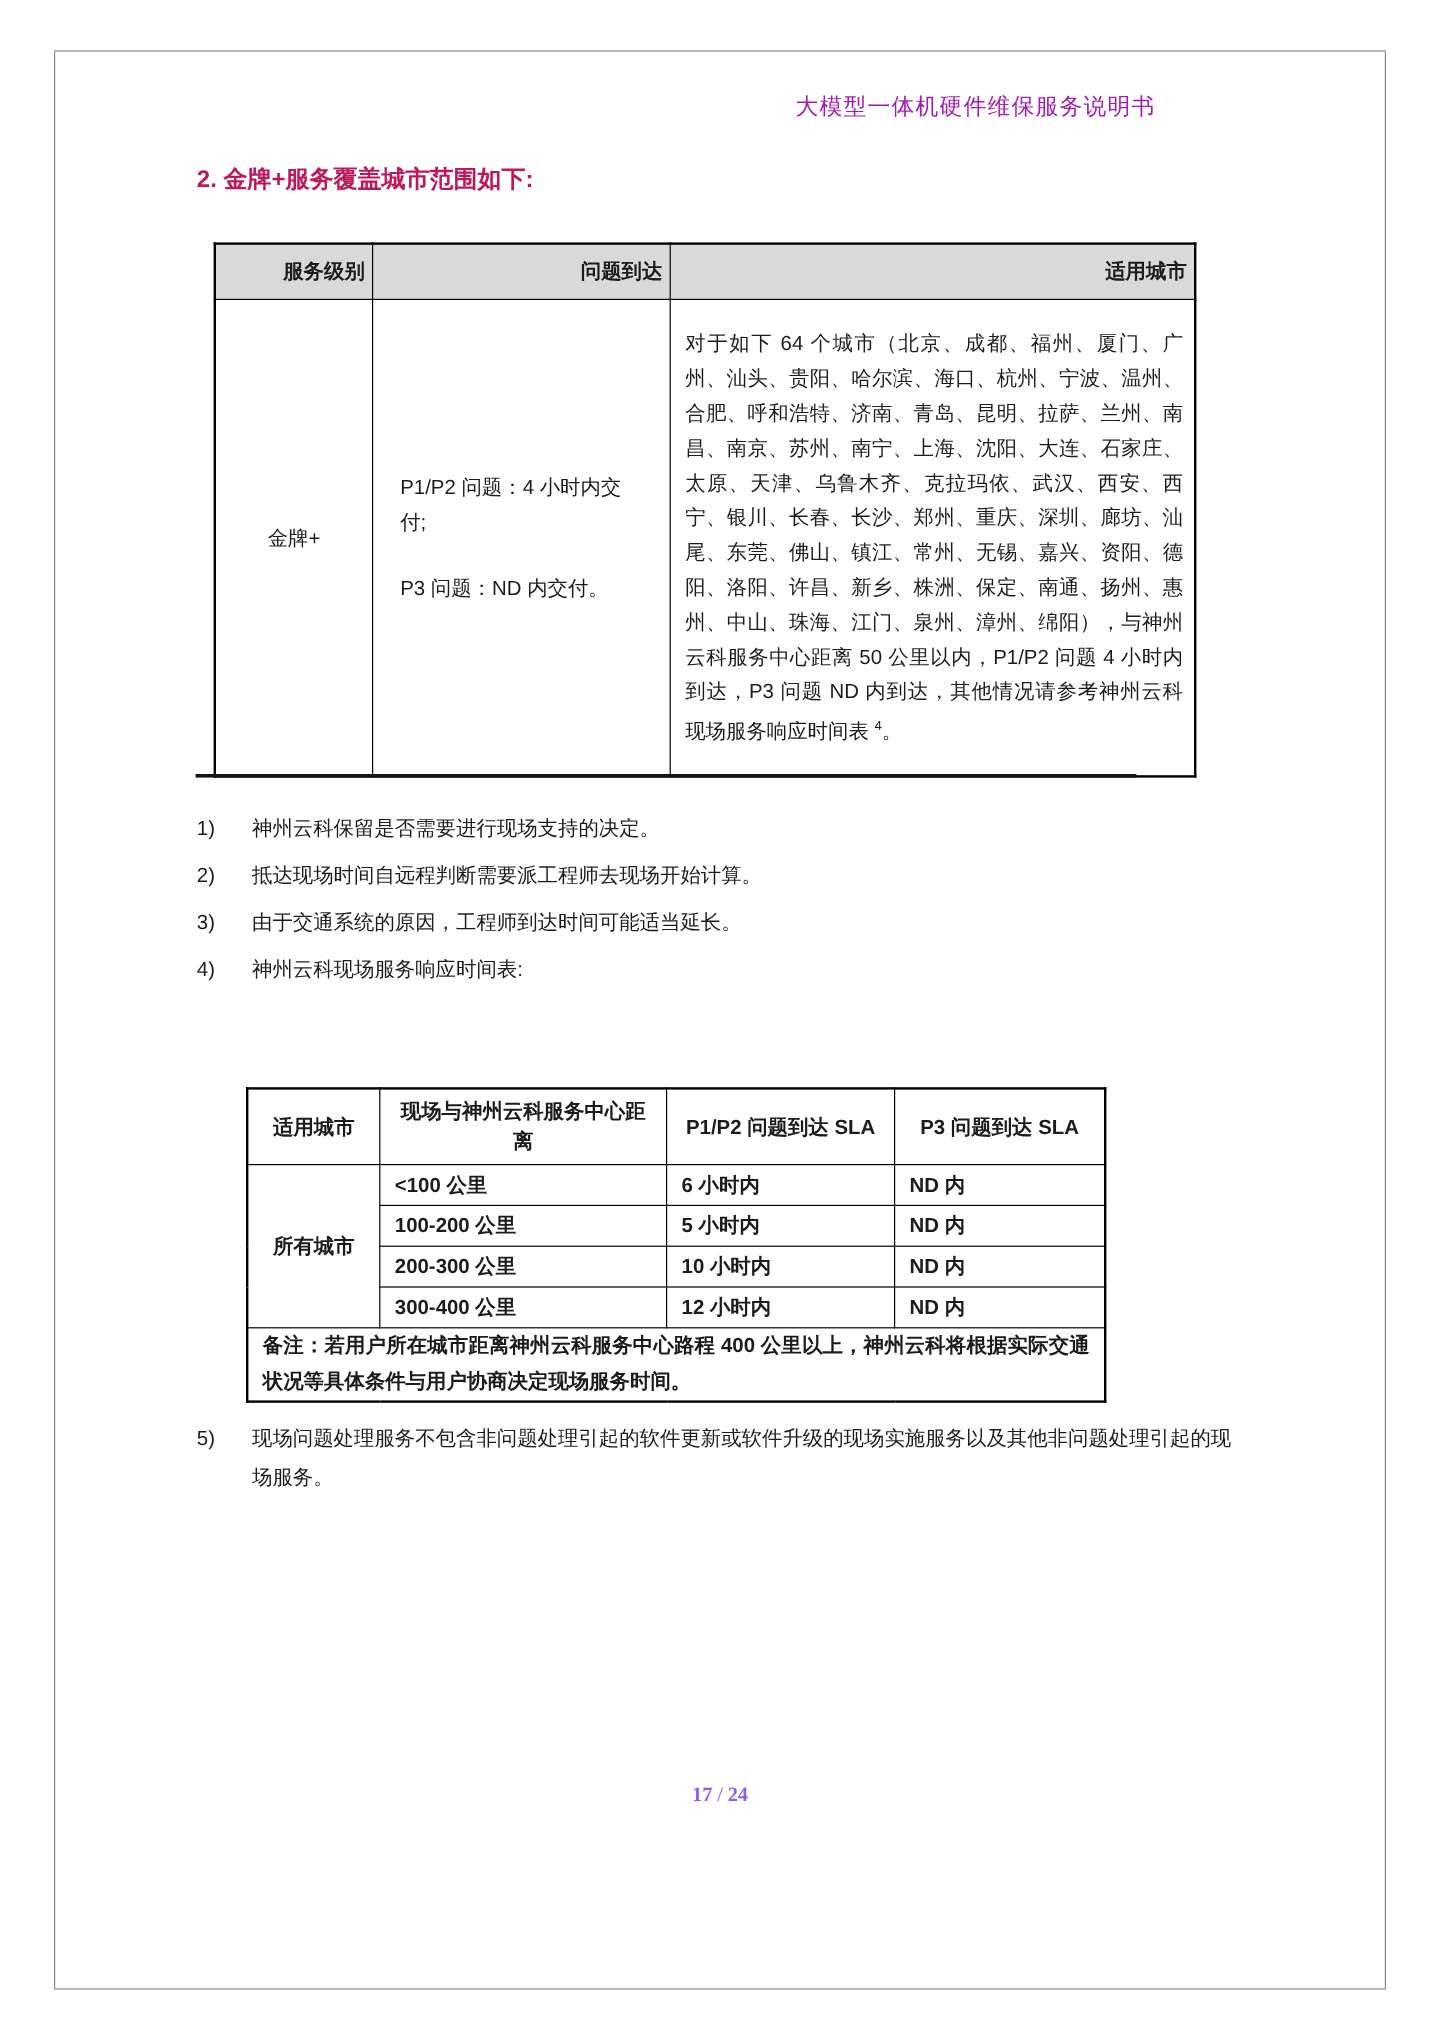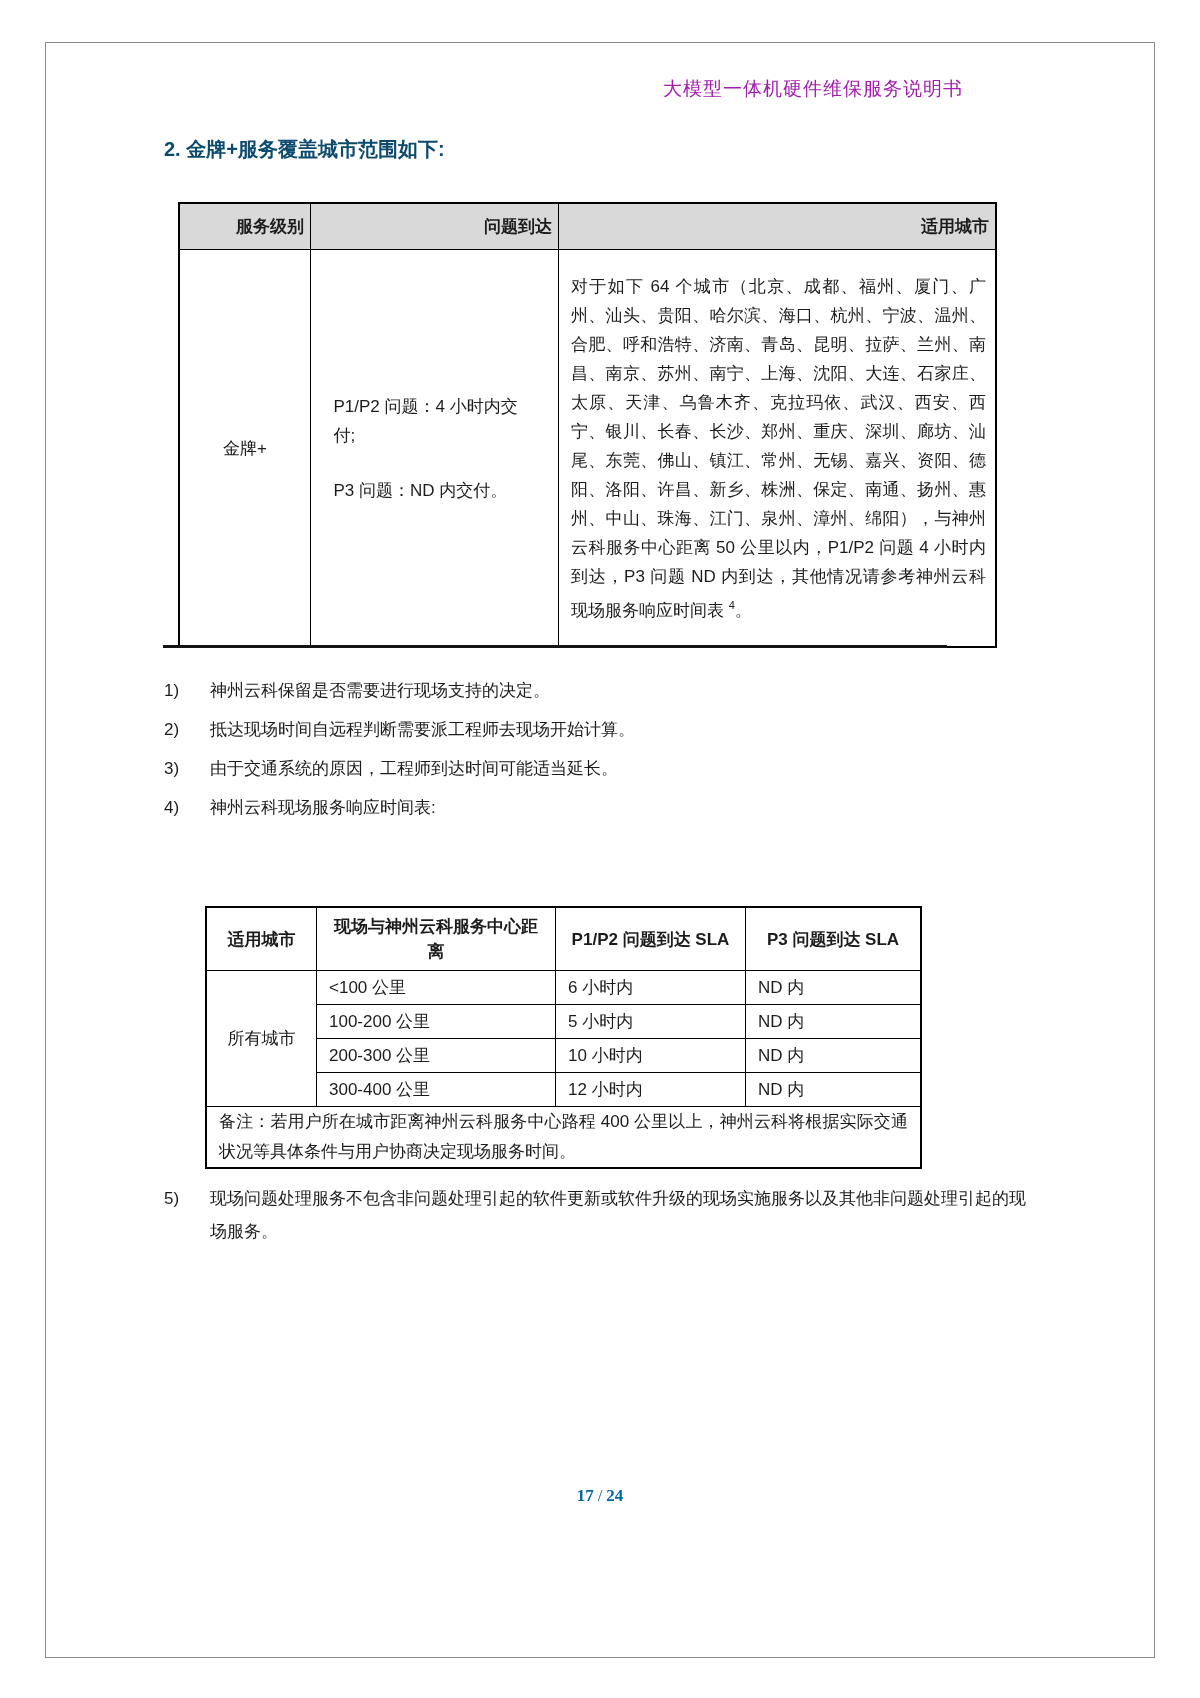--- a/index.html
+++ b/index.html
@@ -12,21 +12,21 @@
     position:absolute; top:42px; left:45px; right:45px; bottom:40px;
     border:1px solid #8a8a8a; pointer-events:none;
   }
   .header-title {
     position:absolute; top:76px; right:237px;
     font-family:"Liberation Serif","DejaVu Serif",serif;
     font-size:19px; letter-spacing:1px; color:#a21caf;
   }
   .section-heading {
     position:absolute; top:136px; left:164px; margin:0;
-    font-size:20px; font-weight:bold; color:#0c4a6e;
+    font-size:20px; font-weight:bold; color:#be185d;
   }
   
   table { border-collapse:collapse; }
   .service-table {
     position:absolute; top:202px; left:178px;
     border:2px solid #000; table-layout:fixed;
   }
   .service-table th, .service-table td { border:1px solid #000; }
   .service-table th {
     background:#d9d9d9; font-size:17px; font-weight:bold;
@@ -60,34 +60,34 @@
   }
   .sla-table th, .sla-table td { border:1px solid #000; padding:0 12px; }
   .sla-table th {
     font-size:17px; font-weight:bold; text-align:center;
     height:62px; line-height:25px; padding:0 14px; background:#fff;
   }
   .col-scope { width:81px; }
   .col-dist  { width:210px; }
   .col-p12   { width:161px; }
   .col-p3    { width:146px; }
-  .sla-table td { font-size:17px; height:33px; }
+  .sla-table td { font-size:17px; height:33px;font-weight:bold; }
   .cell-scope { text-align:center; }
   .cell-remark {
     font-size:16.5px; line-height:30px; padding:6px 12px; height:auto;
     text-align:justify;
   }
   
   .note5 { position:absolute; top:1182px; left:164px; width:872px; font-size:17px; display:flex; line-height:33px; }
   .note5 .note-num { width:46px; flex:none; }
   .closing { position:absolute; top:1249px; left:164px; width:900px; font-size:17px; line-height:24px; }
   
   .footer {
     position:absolute; top:1486px; left:0; width:100%; text-align:center;
-    font-family:"Liberation Serif","DejaVu Serif",serif; font-size:17px; color:#0369a1;
+    font-family:"Liberation Serif","DejaVu Serif",serif; font-size:17px; color:#8b5cf6;
   }
   .footer b { font-weight:bold; }
   .footer .sep { padding:0 4px; font-weight:normal; }
 </style>
 </head>
 <body>
 
 <div class="page">
 
   <div class="frame"></div>

